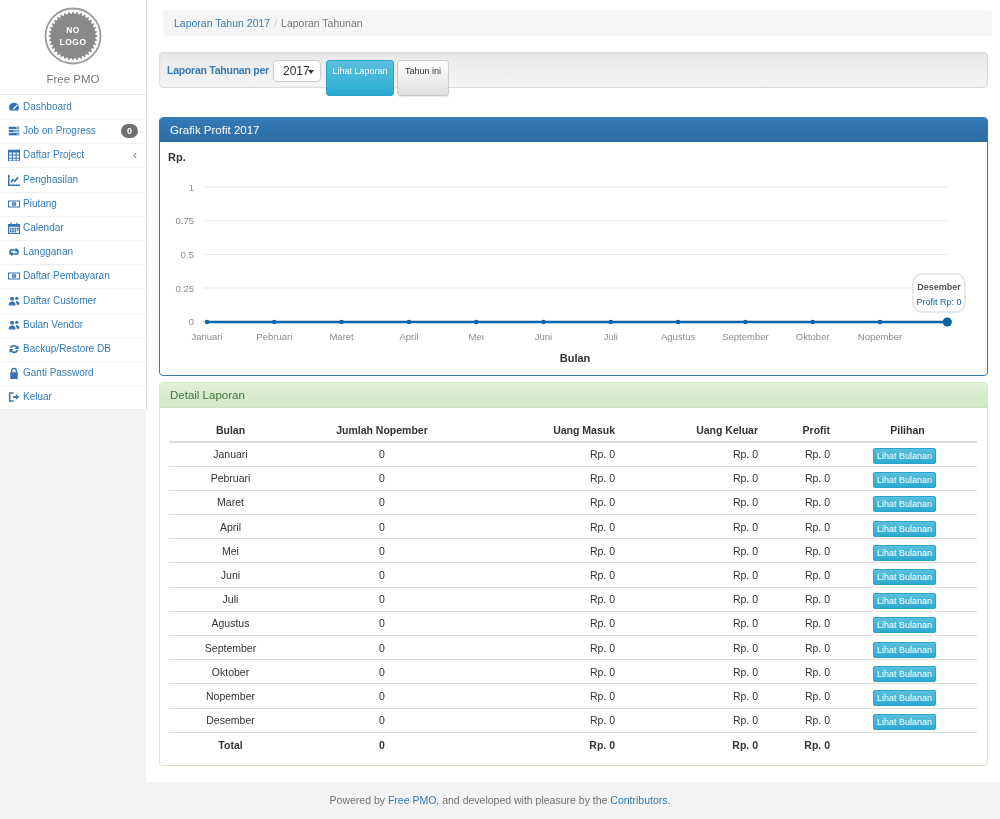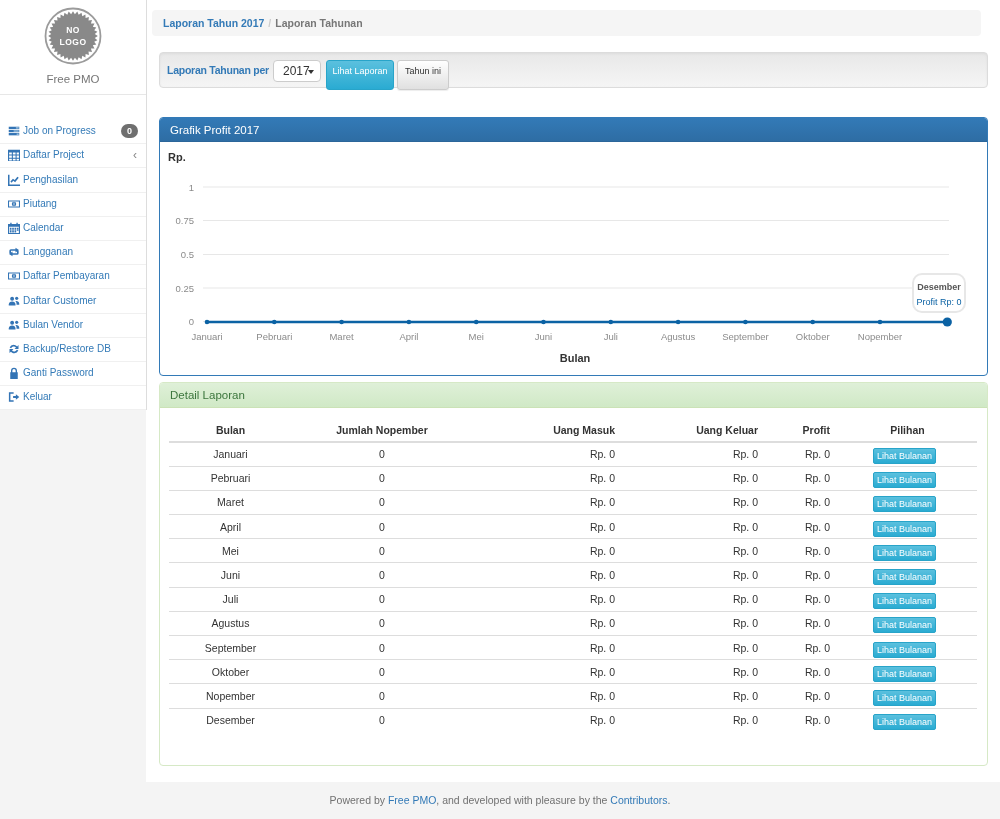--- a/index.html
+++ b/index.html
@@ -9,28 +9,28 @@
 #sidebar { position:absolute; left:0; top:0; width:147px; height:410px; background:#fff; border-right:1px solid #ddd; border-bottom:1px solid #ddd; }
 #logo-sec { position:absolute; left:0; top:0; width:146px; height:95px; border-bottom:1px solid #e7e7e7; }
 #logo-svg { position:absolute; left:42px; top:5px; }
 #freepmo { position:absolute; left:0; top:73px; width:146px; text-align:center; font-size:11.5px; color:#767676; }
 .mi { position:absolute; left:0; width:146px; height:25px; border-bottom:1px solid #f0f0f0; font-size:10px; color:#337ab7; line-height:24px; }
 .mi .ic { position:absolute; left:8px; top:6px; width:12px; height:12px; }
 .mi .tx { position:absolute; left:23px; top:0; }
 .badge0 { position:absolute; right:8px; top:5px; width:17px; height:14px; background:#6f6f6f; border-radius:8px; color:#fff; font-size:9px; font-weight:bold; text-align:center; line-height:14px; }
 .chev { position:absolute; right:9px; top:0; color:#888; font-size:12px; }
 
-#breadcrumb { position:absolute; left:152px; top:10px; width:829px; height:26px; background:#f5f5f5; border-radius:4px; font-size:10.5px; line-height:26px; padding-left:11px; color:#777;font-weight:bold; }
+#breadcrumb { position:absolute; left:163px; top:10px; width:829px; height:26px; background:#f5f5f5; border-radius:4px; font-size:10.5px; line-height:26px; padding-left:11px; color:#777; }
 #breadcrumb .sep { color:#ccc; padding:0 4px; }
 
 #well { position:absolute; left:159px; top:52px; width:829px; height:36px; background:linear-gradient(to bottom,#e8e8e8 0,#f5f5f5 100%); border:1px solid #dcdcdc; border-radius:4px; box-shadow:inset 0 1px 3px rgba(0,0,0,.05); }
 #well .lbl { position:absolute; left:7px; top:11px; font-size:10.5px; letter-spacing:-0.25px; font-weight:bold; color:#337ab7; }
 #sel { position:absolute; left:113px; top:7px; width:48px; height:22px; background:#fff; border:1px solid #ccc; border-radius:4px; font-size:12px; color:#333; line-height:20px; padding-left:9px; }
 #sel .car { position:absolute; right:6px; top:9px; width:0; height:0; border-left:3.5px solid transparent; border-right:3.5px solid transparent; border-top:4px solid #333; }
-.btn { position:absolute; top:7px; height:30px; border-radius:3px; font-size:9px; text-align:center; line-height:20px; }
+.btn { position:absolute; top:7px; height:36px; border-radius:3px; font-size:9px; text-align:center; line-height:20px; }
 #btn-lihat { left:166px; width:68px; background:linear-gradient(to bottom,#5bc0de 0,#2aabd2 100%); border:1px solid #28a4c9; color:#fff; }
 #btn-tahun { left:237px; width:52px; background:linear-gradient(to bottom,#fff 0,#e0e0e0 100%); border:1px solid #ccc; color:#333; box-shadow:inset 0 1px 0 rgba(255,255,255,.15),0 1px 1px rgba(0,0,0,.075); }
 
 #chartpanel { position:absolute; left:159px; top:111px; width:829px; height:259px; background:#fff; border:1px solid #337ab7; border-radius:4px;margin-top:6px; }
 #chartpanel .hd { height:24px; background:linear-gradient(to bottom,#337ab7 0,#2e6da4 100%); border-bottom:1px solid #2b669a; border-radius:3px 3px 0 0; color:#fff; font-size:11.5px; line-height:24px; padding-left:10px; }
 #chart-tip { position:absolute; left:752px; top:155px; width:54px; height:40px; background:#fff; border:2px solid #e7e7e7; border-radius:10px; text-align:center; }
 #chart-tip .t1 { font-size:9px; font-weight:bold; color:#555; margin-top:7px; white-space:nowrap; }
 #chart-tip .t2 { font-size:9px; color:#0b62a4; margin-top:5px; white-space:nowrap; }
 
 #tablepanel { position:absolute; left:159px; top:382px; width:829px; height:384px; background:#fff; border:1px solid #d6e9c6; border-radius:4px; }
@@ -54,20 +54,27 @@
 <div id="sidebar">
   <div id="logo-sec">
     <svg id="logo-svg" width="62" height="62">
       <circle cx="31" cy="31" r="27.5" fill="#fff" stroke="#9b9b9b" stroke-width="1.8"></circle>
       <path fill="#898989" d="M31.0,6.2 32.9,9.2 35.3,6.6 36.7,9.8 39.5,7.7 40.3,11.2 43.4,9.5 43.6,13.1 46.9,12.0 46.5,15.5 50.0,15.1 48.9,18.4 52.5,18.6 50.8,21.7 54.3,22.5 52.2,25.3 55.4,26.7 52.8,29.1 55.8,31.0 52.8,32.9 55.4,35.3 52.2,36.7 54.3,39.5 50.8,40.3 52.5,43.4 48.9,43.6 50.0,46.9 46.5,46.5 46.9,50.0 43.6,48.9 43.4,52.5 40.3,50.8 39.5,54.3 36.7,52.2 35.3,55.4 32.9,52.8 31.0,55.8 29.1,52.8 26.7,55.4 25.3,52.2 22.5,54.3 21.7,50.8 18.6,52.5 18.4,48.9 15.1,50.0 15.5,46.5 12.0,46.9 13.1,43.6 9.5,43.4 11.2,40.3 7.7,39.5 9.8,36.7 6.6,35.3 9.2,32.9 6.2,31.0 9.2,29.1 6.6,26.7 9.8,25.3 7.7,22.5 11.2,21.7 9.5,18.6 13.1,18.4 12.0,15.1 15.5,15.5 15.1,12.0 18.4,13.1 18.6,9.5 21.7,11.2 22.5,7.7 25.3,9.8 26.7,6.6 29.1,9.2Z"></path>
       <text x="31" y="27.5" text-anchor="middle" fill="#fff" font-size="8.5" font-weight="bold" letter-spacing="0.5">NO</text>
       <text x="31" y="39.5" text-anchor="middle" fill="#fff" font-size="8.5" font-weight="bold" letter-spacing="0.5">LOGO</text>
     </svg>
     <div id="freepmo">Free PMO</div>
   </div>
+  <div class="mi" style="top:95.0px">
+      <svg class="ic" viewBox="0 0 16 16">
+        <path fill="#3374b5" d="M8 2.2a6.6 6.6 0 0 1 6.6 6.6q0 2.1-1.1 3.8H2.5A7 7 0 0 1 1.4 8.8 6.6 6.6 0 0 1 8 2.2z"></path>
+        <path fill="#fff" d="m12.2 4.7.9.9-4.3 4.6a1.1 1.1 0 1 1-1.2-1.2z"></path>
+      </svg>
+      <span class="tx">Dashboard</span>
+    </div>
   <div class="mi" style="top:119.2px">
       <svg class="ic" viewBox="0 0 16 16">
         <g fill="#3374b5">
           <rect x="1" y="2.3" width="14" height="3.1"></rect>
           <rect x="1" y="6.5" width="14" height="3.1"></rect>
           <rect x="1" y="10.7" width="14" height="3.1"></rect>
         </g>
         <g fill="#a5c6e1">
           <rect x="10.5" y="3" width="3.8" height="1.7"></rect>
           <rect x="7.5" y="7.2" width="6.8" height="1.7"></rect>
@@ -312,16 +319,24 @@
           <td class="c6"><span class="btnxs">Lihat Bulanan</span></td>
         </tr>
   <tr>
           <td class="c1">Desember</td>
           <td class="c2">0</td>
           <td class="c3">Rp. 0</td>
           <td class="c4">Rp. 0</td>
           <td class="c5">Rp. 0</td>
           <td class="c6"><span class="btnxs">Lihat Bulanan</span></td>
         </tr>
+  <tr style="font-weight:bold">
+          <td class="c1">Total</td>
+          <td class="c2">0</td>
+          <td class="c3">Rp. 0</td>
+          <td class="c4">Rp. 0</td>
+          <td class="c5">Rp. 0</td>
+          <td class="c6"></td>
+        </tr>
   </tbody>
     </table>
 </div>
 <div id="footer">Powered by <a>Free PMO</a>, and developed with pleasure by the <a>Contributors</a>.</div>
 
 </body></html>

